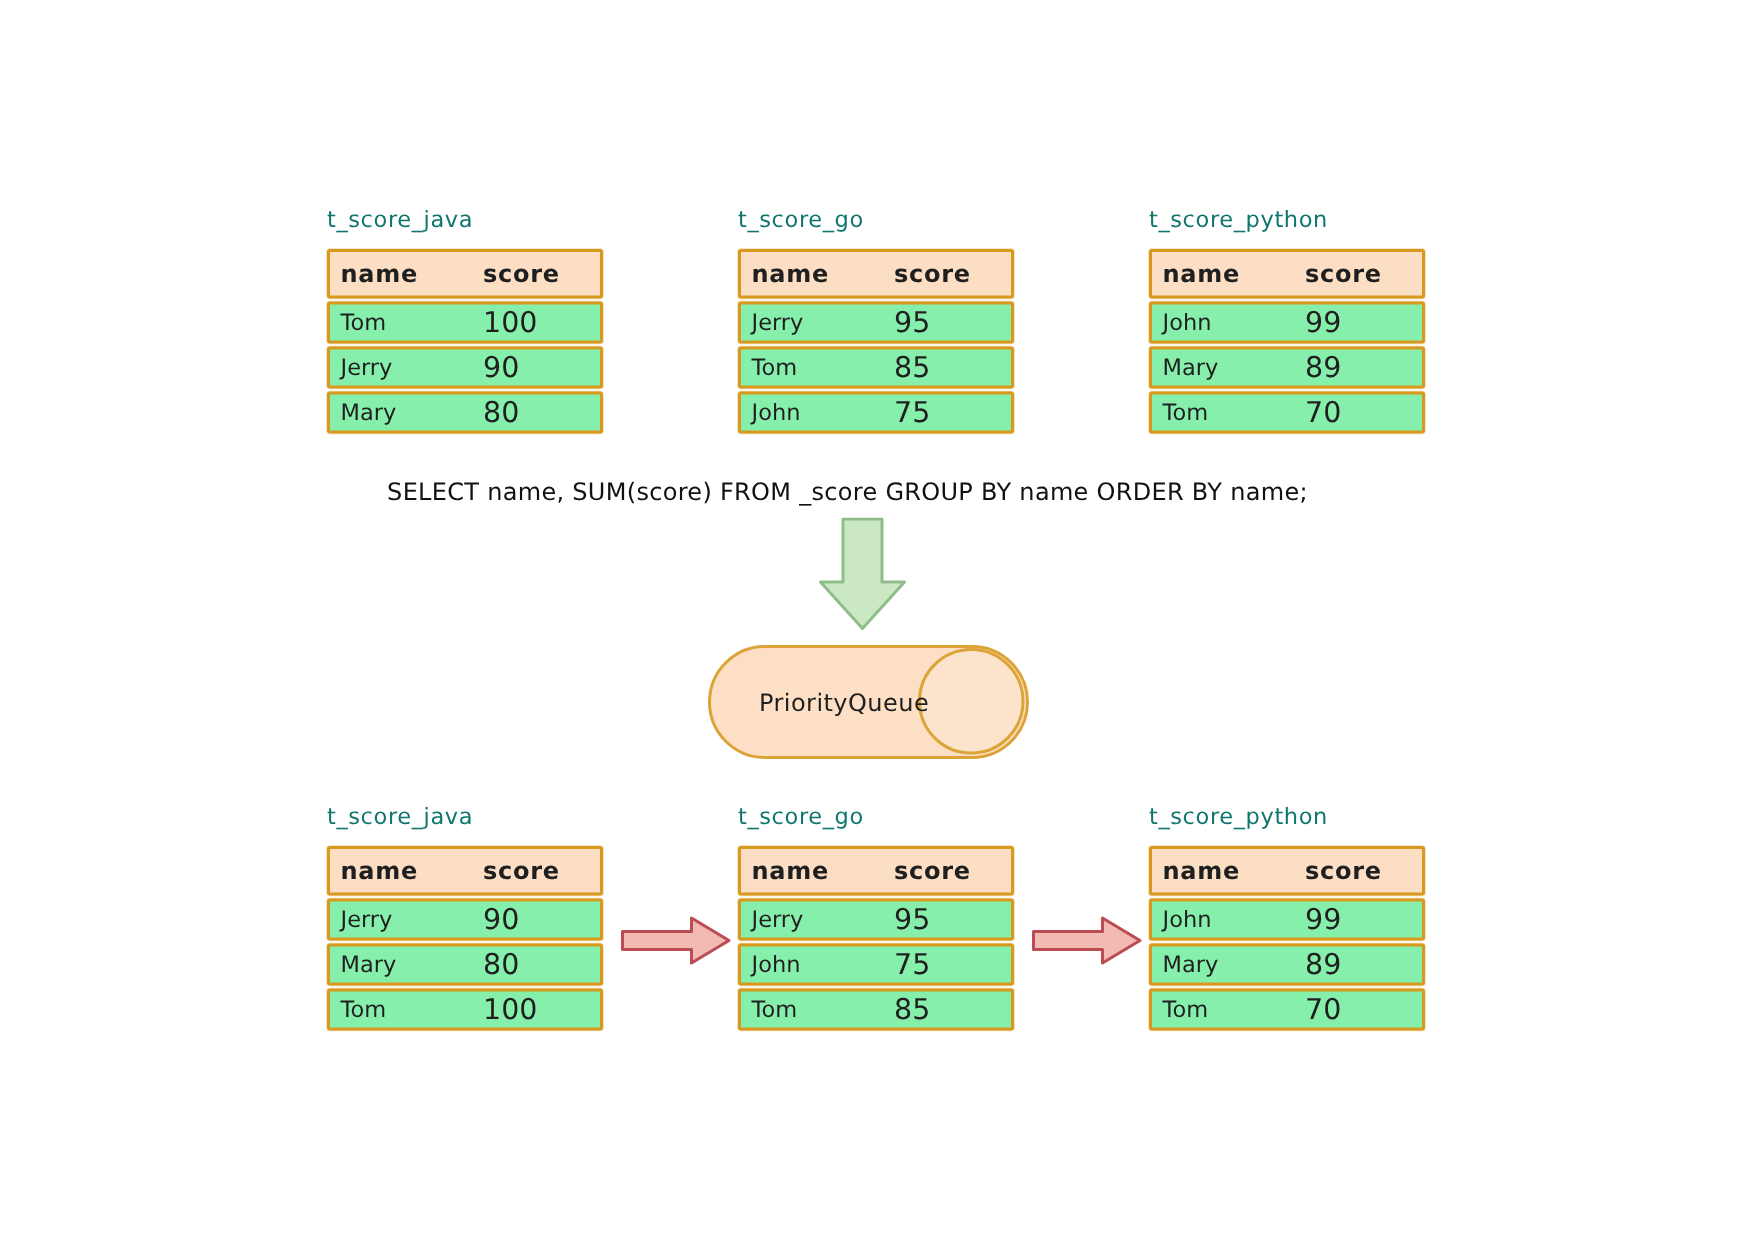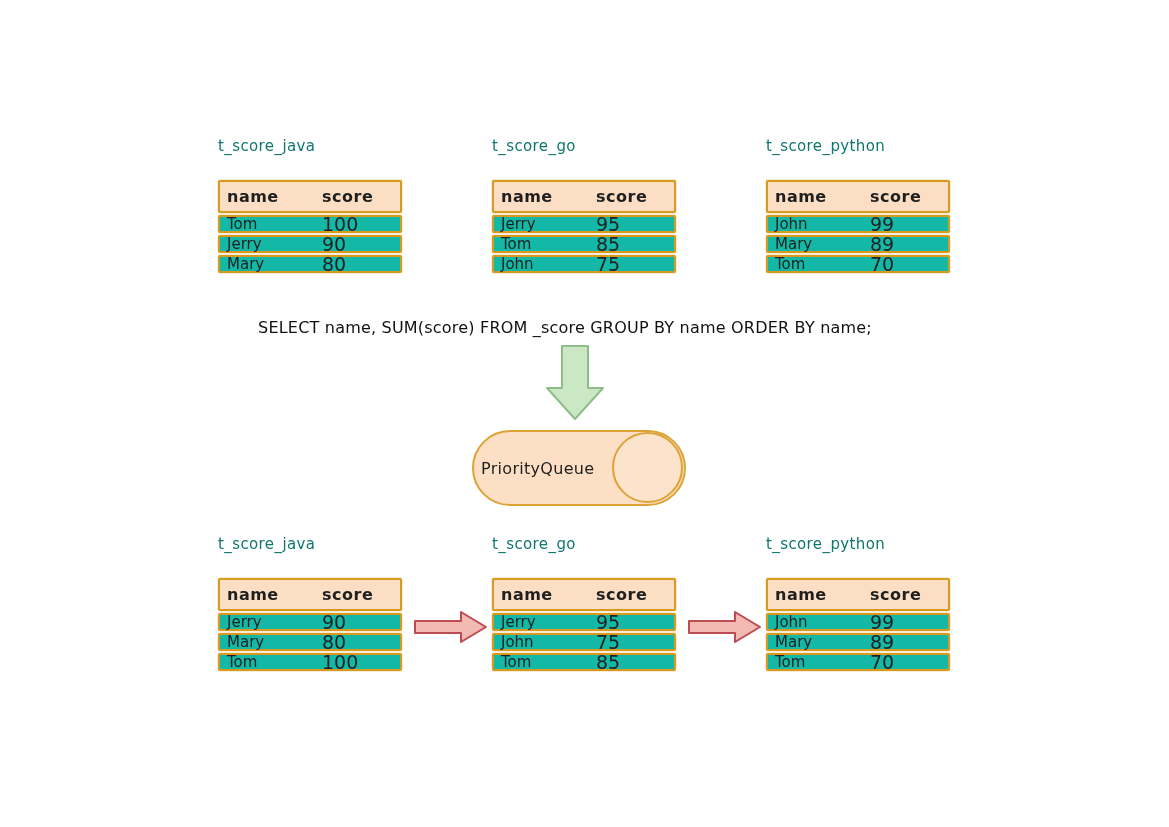--- a/index.html
+++ b/index.html
@@ -3,25 +3,25 @@
 <meta charset="utf-8">
 <style>
   * { margin:0; padding:0; box-sizing:border-box; }
   html,body { background:#ffffff; }
   body { font-family:"DejaVu Sans", sans-serif; color:#1f1f1f; }
   .canvas { position:relative; width:1169px; height:827px; background:#ffffff; overflow:hidden; }
 
   
   .tgroup { position:absolute; width:184px; }
   .ttitle { font-size:15px; letter-spacing:0.4px; color:#0f766e; white-space:nowrap; }
-  .dtable { margin-top:25px; display:flex; flex-direction:column; gap:2px; }
+  .dtable { margin-top:11px; display:flex; flex-direction:column; gap:2px; }
   .trow {
     border:2px solid #d8991f;
-    background:#14b8a6;
-    height:18px;
+    background:#86efac;
+    height:28px;
     display:flex; align-items:center;
     border-radius:2px;
     box-shadow:0 0 0 0.5px rgba(216,153,31,0.35);
   }
   .trow.thead {
     background:#fbdec3;
     height:33px;
     font-weight:bold;
   }
   .cname { flex:0 0 102px; padding-left:7px; font-size:15px; }
@@ -41,21 +41,21 @@
   .cylinder {
     position:absolute; left:472px; top:430px; width:214px; height:76px;
     background:#fcdfc4; border:2px solid #dca337; border-radius:38px;
     display:flex; align-items:center;
   }
   .cyl-cap {
     position:absolute; right:1px; top:0px; width:71px; height:71px;
     border:2px solid #dca337; border-radius:50%;
     background:#fce3cb;
   }
-  .cyl-label { padding-left:7px; font-size:16px; letter-spacing:0.3px; position:relative; z-index:2; }
+  .cyl-label { padding-left:32px; font-size:16px; letter-spacing:0.3px; position:relative; z-index:2; }
 </style>
 </head>
 <body>
 
 <div class="canvas">
 
   <div class="tgroup" style="left:218px; top:137px;">
     <div class="ttitle">t_score_java</div>
     <div class="dtable">
       <div class="trow thead">

